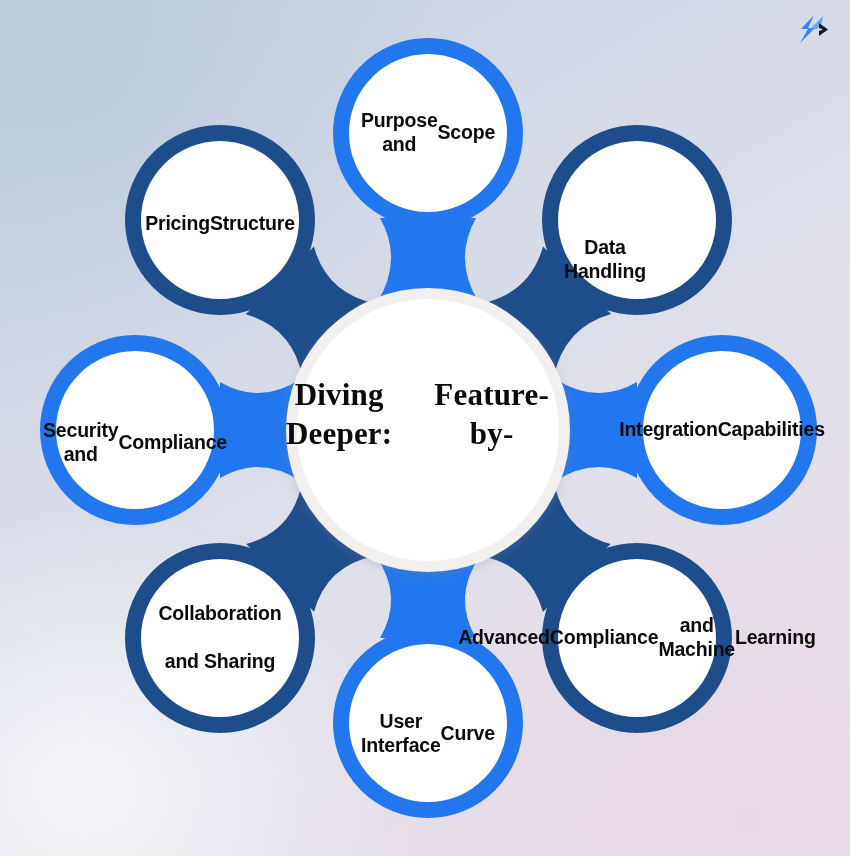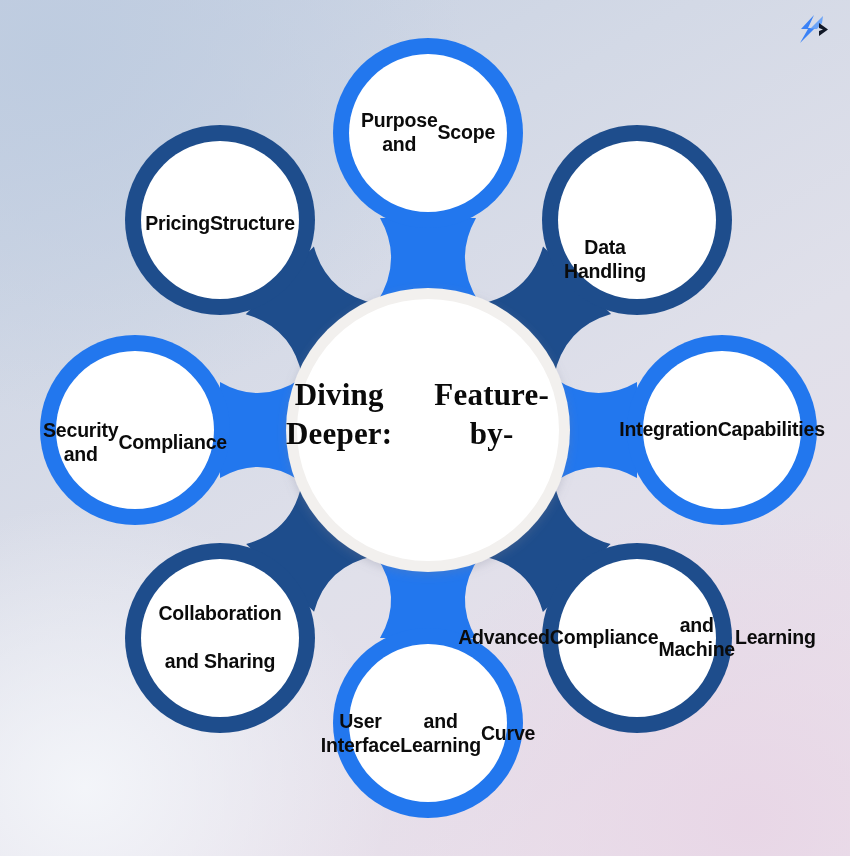--- a/index.html
+++ b/index.html
@@ -143,21 +143,20 @@
       <br>
       <span>Compliance</span>
       <br>
       <span>and Machine</span>
       <br>
       <span>Learning</span>
     </div>
     <div class="node-label" style="left: 364.01px; top: 670px; width: 127.98px; height: 127.98px;">
       <span>User Interface</span>
       <br>
-      <span>and Learning</span>
       <br>
       <span>Curve</span>
     </div>
     <div class="node-label" style="left: 156.01px; top: 574.01px; width: 127.98px; height: 127.98px; flex-direction: column;">
       <span>Collaboration</span>
       <br>
       <span>and Sharing</span>
     </div>
     <div class="node-label" style="left: 71.01px; top: 379px; width: 127.98px; height: 127.98px;">
       <span>Security and</span>

